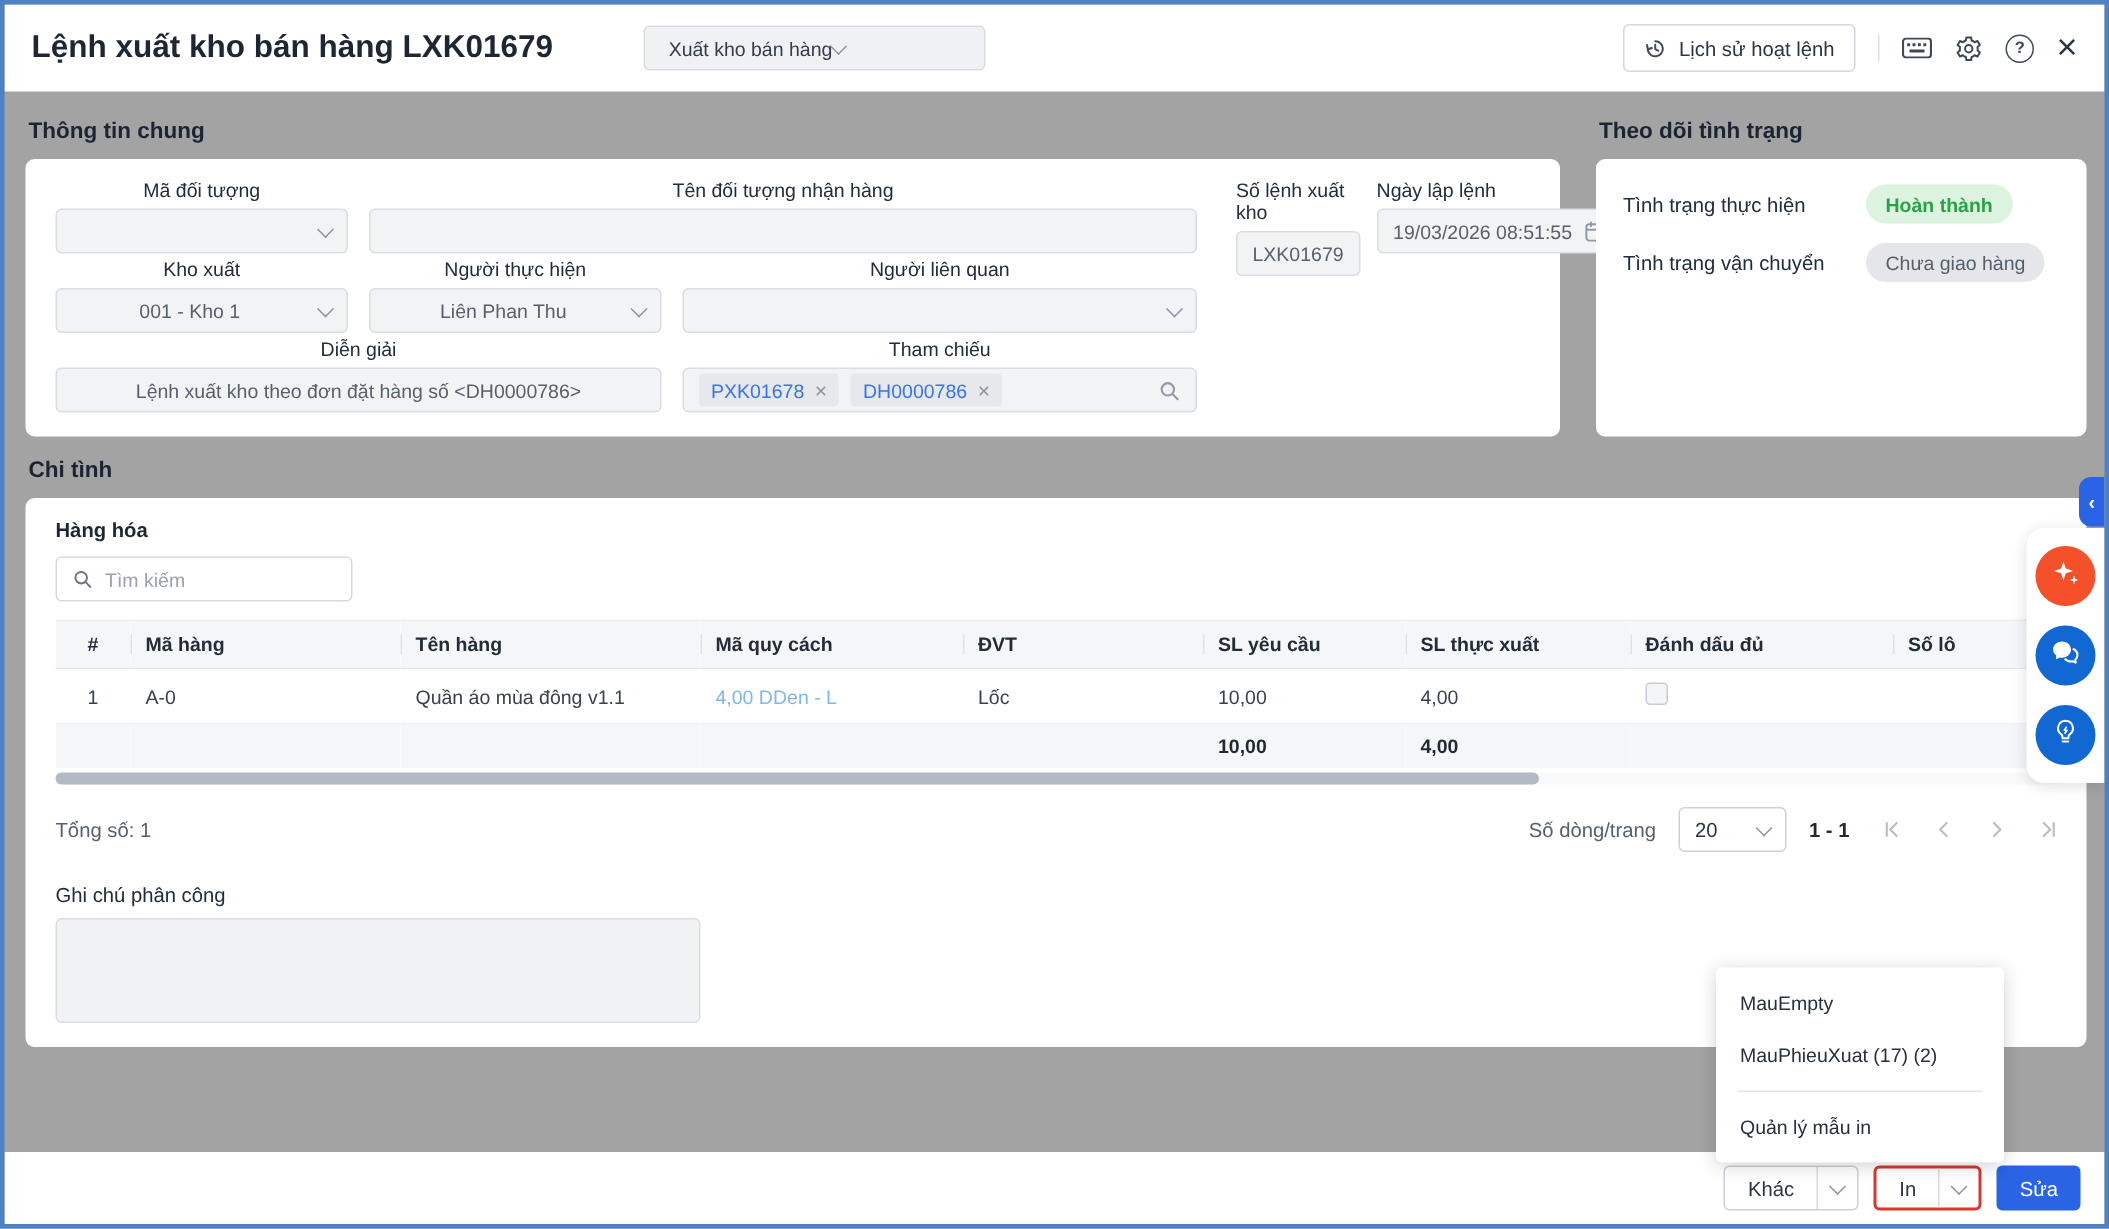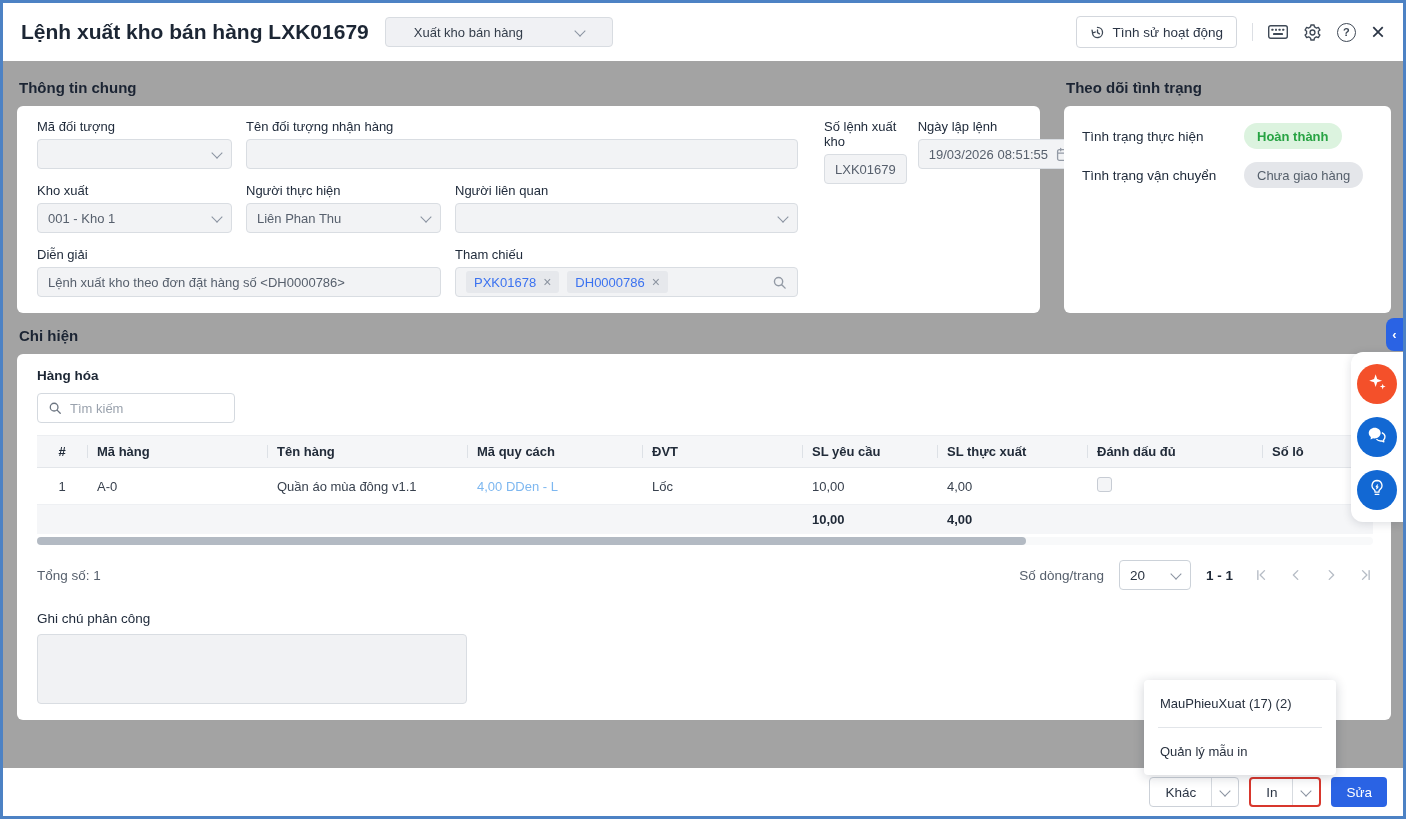--- a/index.html
+++ b/index.html
@@ -5,43 +5,43 @@
   html,body{margin:0;padding:0;}
   .app{
     width:1406px;height:819px;box-sizing:border-box;
     border:3px solid #4d82c4;background:#a3a3a3;position:relative;overflow:hidden;
     font-family:"Liberation Sans","DejaVu Sans",sans-serif;color:#212c3c;
   }
   
   .topbar{height:58px;background:#fff;display:flex;align-items:center;padding:0 18px;gap:16px;}
   .page-title{font-size:21px;font-weight:700;color:#1c2634;white-space:nowrap;}
   .type-select{height:30px;box-sizing:border-box;min-width:228px;background:#f0f1f4;border:1px solid #d8dce1;
-    border-radius:4px;display:flex;align-items:center;justify-content:space-between;padding:0 28px;
-    font-size:13px;color:#333d4a;cursor:pointer;}
+    border-radius:4px;display:flex;align-items:center;padding:0 16px;
+    font-size:13px;color:#333d4a;cursor:pointer;margin-left:44px;}
   .chev{width:7px;height:7px;border-right:1.5px solid #8a93a0;border-bottom:1.5px solid #8a93a0;
     transform:rotate(45deg);flex:none;margin-top:-3px;}
   .top-actions{margin-left:auto;display:flex;align-items:center;gap:15px;color:#3f4956;}
   .history-btn{height:32px;box-sizing:border-box;border:1px solid #d3d7dd;border-radius:4px;background:#fff;
     display:flex;align-items:center;gap:8px;padding:0 13px;font-size:13.5px;color:#2b3545;cursor:pointer;}
   .v-divider{width:1px;height:18px;background:#dcdfe4;}
   .icon-btn{display:flex;align-items:center;justify-content:center;cursor:pointer;color:#3f4956;}
   .help-circle{width:17px;height:17px;border:1.6px solid #3f4956;border-radius:50%;display:flex;
     align-items:center;justify-content:center;font-size:11px;font-weight:700;}
   .close-x{font-size:24px;line-height:18px;color:#2b3545;}
   
   .content{padding:14px 12px 0 14px;height:calc(100% - 58px - 48px);box-sizing:border-box;}
   .section-head{font-size:15px;font-weight:700;color:#1b2433;margin:4px 2px 10px;}
   .row1{display:flex;gap:24px;align-items:stretch;margin-bottom:8px;}
   .col-left{flex:1;min-width:0;display:flex;flex-direction:column;}
   .col-right{width:327px;display:flex;flex-direction:column;}
   .card{background:#fff;border-radius:6px;}
   .col-left .card,.col-right .card{flex:1;}
   
   .form-card{padding:13px 20px 16px;display:flex;box-sizing:border-box;}
-  .form-grid{flex:1;display:grid;grid-template-columns:195px 195px 1fr;gap:14px 14px;}
+  .form-grid{flex:1;display:grid;grid-template-columns:195px 195px 1fr;gap:3px 14px;text-align:center;}
   .span2{grid-column:2 / span 2;}
   .span12{grid-column:1 / span 2;}
   .form-right{width:196px;margin-left:26px;display:flex;gap:11px;}
   .lbl{font-size:13px;color:#212c3c;margin-bottom:5px;}
   .box{height:30px;box-sizing:border-box;background:#f2f3f5;border:1px solid #d9dde2;border-radius:4px;
     display:flex;align-items:center;padding:0 10px;font-size:13px;color:#57606d;gap:8px;cursor:pointer;}
   .box .val{flex:1;white-space:nowrap;overflow:hidden;}
   .box .chev{margin-left:auto;}
   .placeholder{color:#9aa2ad;}
   .cal-ic,.srch-ic{color:#939aa5;flex:none;margin-left:auto;display:flex;}
@@ -126,21 +126,21 @@
     </div>
     <div class="top-actions">
       <div class="history-btn">
         <span class="icon-btn">
           <svg width="15" height="15" viewBox="0 0 16 16" fill="none" stroke="currentColor" stroke-width="1.4" stroke-linecap="round" stroke-linejoin="round">
               <path d="M8 2.6a5.4 5.4 0 1 1-5.3 6.5"></path>
               <path d="M2.2 5.4l.5 3 2.9-.9"></path>
               <path d="M8 5.2v3l2.1 1.2"></path>
             </svg>
         </span>
-        <span>Tình sử hoạt động</span>
+        <span>Lịch sử hoạt lệnh</span>
       </div>
       <div class="v-divider"></div>
       <span class="icon-btn">
         <svg width="20" height="14" viewBox="0 0 20 14">
             <rect x="0.7" y="0.7" width="18.6" height="12.6" rx="2" fill="none" stroke="currentColor" stroke-width="1.4"></rect>
             <g fill="currentColor">
               <rect x="3.4" y="3.8" width="2" height="2" rx="0.4"></rect>
               <rect x="7" y="3.8" width="2" height="2" rx="0.4"></rect>
               <rect x="10.6" y="3.8" width="2" height="2" rx="0.4"></rect>
               <rect x="14.2" y="3.8" width="2" height="2" rx="0.4"></rect>
@@ -263,21 +263,21 @@
             <span class="badge success">Hoàn thành</span>
           </div>
           <div class="status-row">
             <span class="status-lbl">Tình trạng vận chuyển</span>
             <span class="badge neutral">Chưa giao hàng</span>
           </div>
         </div>
       </div>
     </div>
 
-    <div class="section-head" style="margin-top:14px;">Chi hiện</div>
+    <div class="section-head" style="margin-top:14px;">Chi tình</div>
     <div class="card detail-card">
       <div class="goods-label">Hàng hóa</div>
       <div class="search-box">
         <svg width="14" height="14" viewBox="0 0 16 16">
             <circle cx="7" cy="7" r="4.4" fill="none" stroke="currentColor" stroke-width="1.5"></circle>
             <path d="M10.4 10.4L14 14" stroke="currentColor" stroke-width="1.5" stroke-linecap="round"></path>
           </svg>
         <span>Tìm kiếm</span>
       </div>
 
@@ -371,20 +371,21 @@
           </div>
         </div>
       </div>
 
       <div class="note-lbl">Ghi chú phân công</div>
       <div class="note-area"></div>
     </div>
   </div>
 
   <div class="print-menu">
+    <div class="menu-item">MauEmpty</div>
     <div class="menu-item">MauPhieuXuat (17) (2)</div>
     <div class="menu-divider"></div>
     <div class="menu-item">Quản lý mẫu in</div>
   </div>
 
   <div class="bottombar">
     <div class="split">
       <span class="s-lbl">Khác</span>
       <span class="s-caret">
           <span class="chev"></span>

